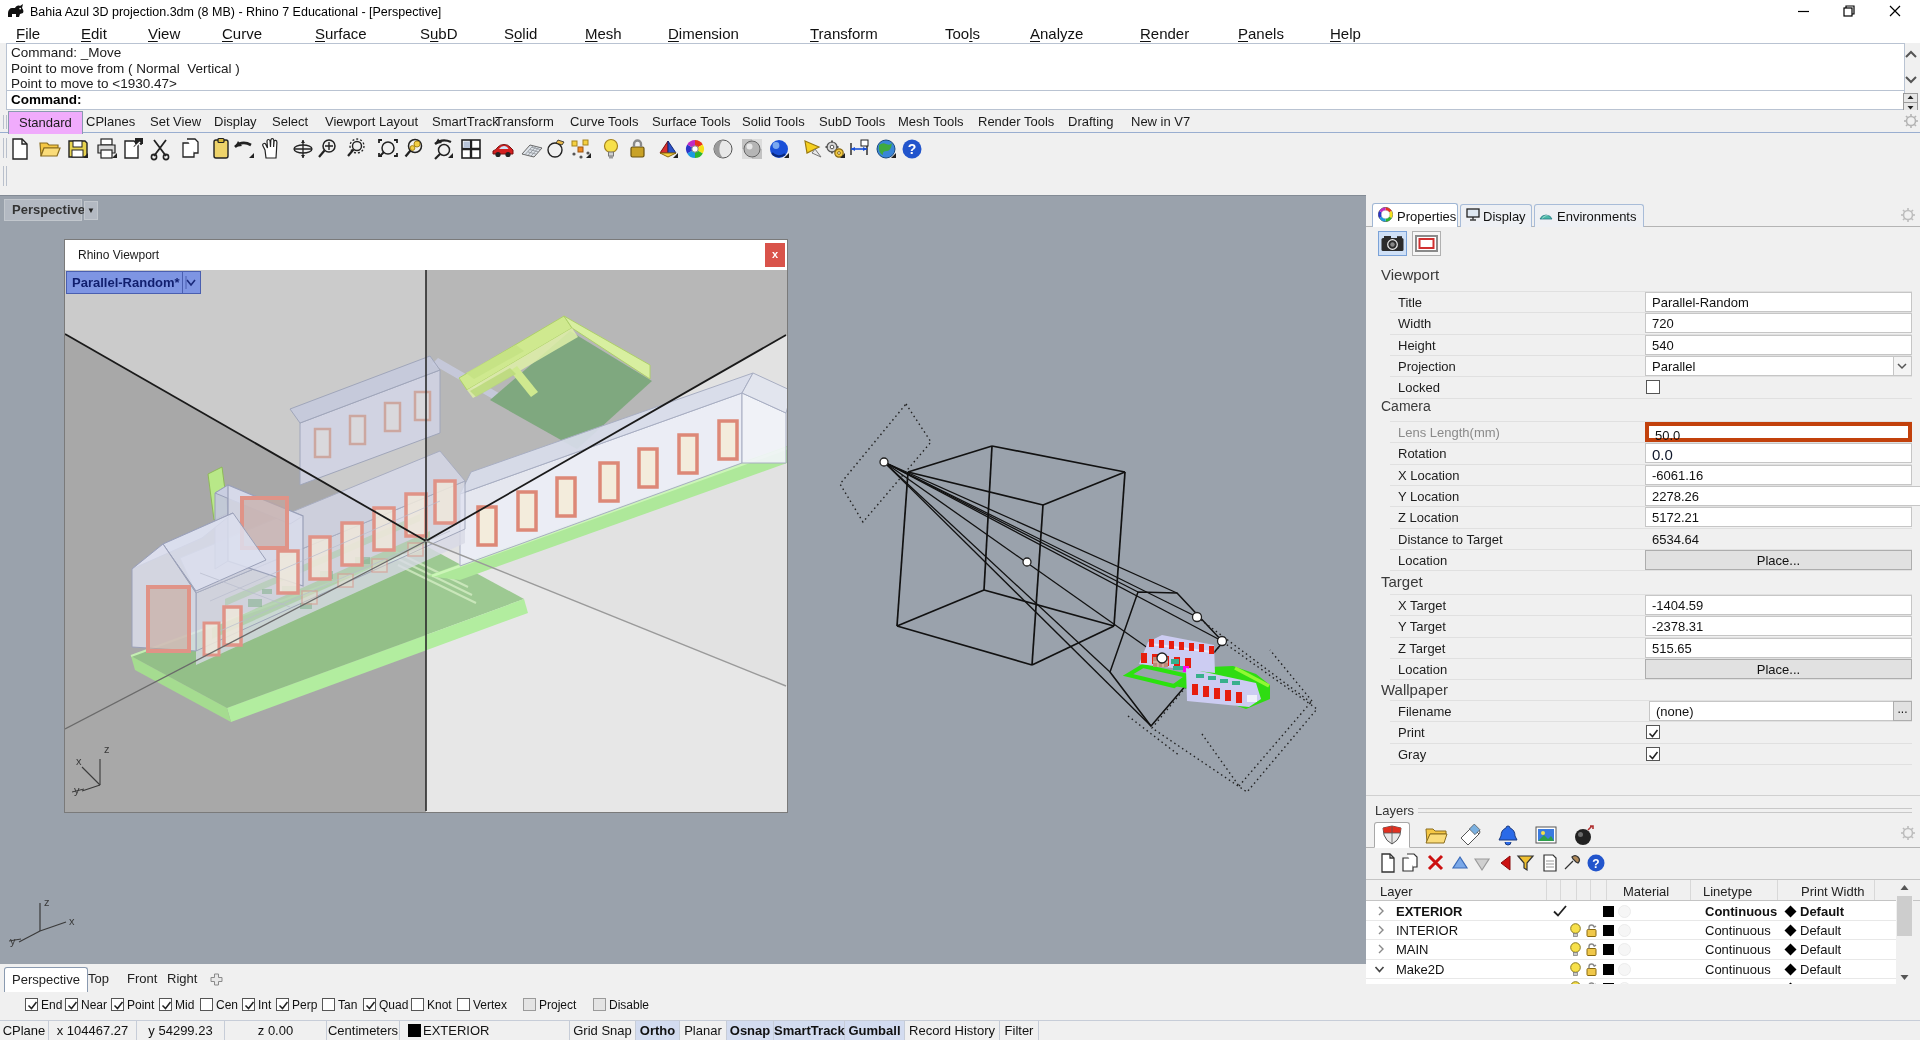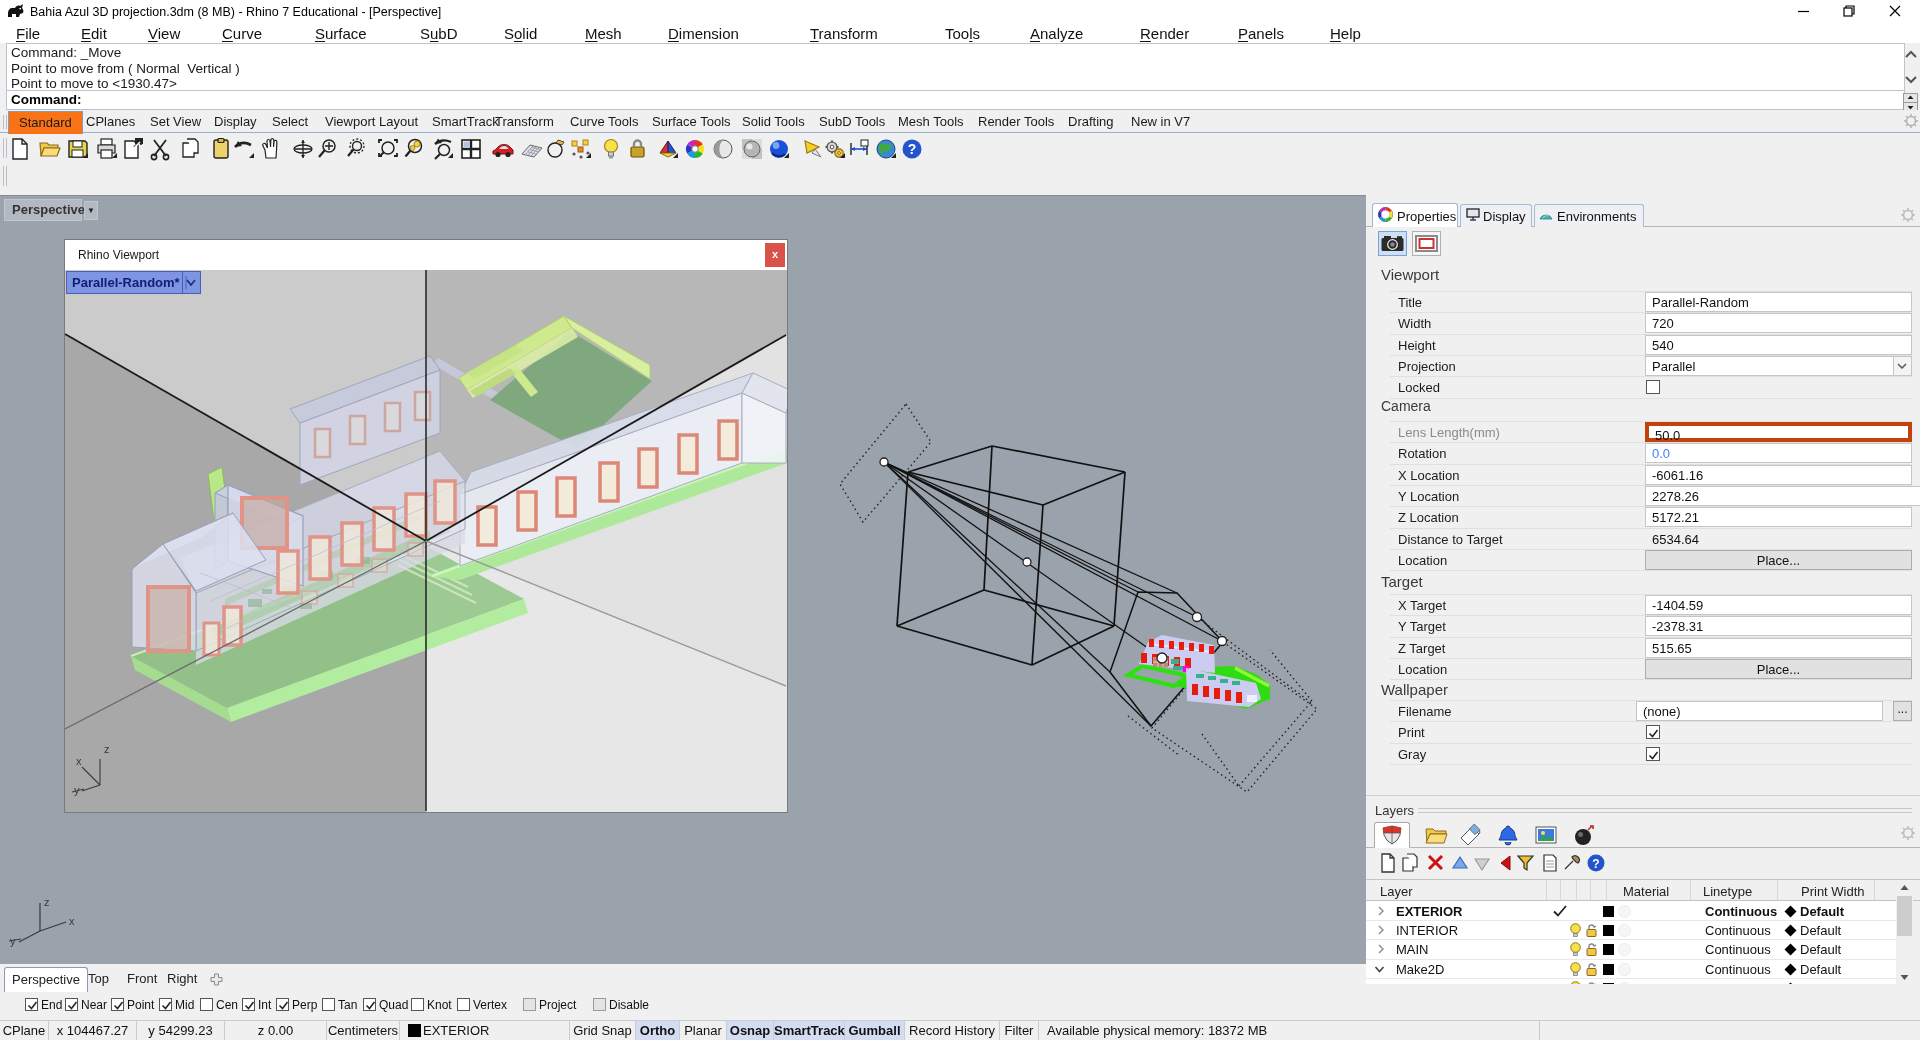--- a/index.html
+++ b/index.html
@@ -11,21 +11,21 @@
   #menubar { position:absolute; left:0; top:24px; width:1920px; height:19px; background:#ffffff; }
   #menubar span { position:absolute; top:1px; font-size:15px; color:#111; }
   #menubar u { text-decoration:underline; text-underline-offset:2px; }
   #cmdhist { position:absolute; left:6px; top:43px; width:1899px; height:47px; background:#ffffff;
     border:1px solid #b9c3d2; border-bottom:none; font-size:13.5px; color:#1a1a1a; line-height:15.5px; padding:1px 0 0 4px;}
   #cmdprompt { position:absolute; left:6px; top:90px; width:1899px; height:20px; background:#ffffff;
     border:1px solid #b9c3d2; font-size:13.5px; color:#000; font-weight:bold; padding:1px 0 0 4px; }
   #tabstrip { position:absolute; left:0; top:110px; width:1920px; height:23px; background:#f0f0f0;
     border-bottom:1px solid #99aed0; }
   #tabstrip span { position:absolute; top:4px; font-size:13px; color:#1a1a1a; white-space:nowrap; }
-  #tabstrip .active { top:1px; background:#f97316; border:1px solid #8a9ab0; border-bottom:none;
+  #tabstrip .active { top:1px; background:#f0abfc; border:1px solid #8a9ab0; border-bottom:none;
      padding:3px 10px 4px 10px; z-index:3; }
   #iconstrip { position:absolute; left:0; top:133px; width:1920px; height:29px; background:#f0f0f0; }
   #toolgap { position:absolute; left:0; top:162px; width:1920px; height:33px; background:#f0f0f0; }
   #viewport { position:absolute; left:0; top:195px; width:1366px; height:769px; background:#9aa2ac;
     border-top:1px solid #838b95; }
   #vplabel { position:absolute; left:4px; top:3px; width:78px; height:22px; background:#b3b9c2;
      border:1px solid #c2c7cd; font-size:13px; font-weight:bold; color:#333; padding:2px 0 0 7px; white-space:nowrap; }
   #vplabelarrow { position:absolute; left:84px; top:5px; width:14px; height:19px; background:#b3b9c2;
      border:1px solid #c2c7cd; font-size:8px; color:#222; text-align:center; padding-top:4px; }
   #rightpanel { position:absolute; left:1366px; top:195px; width:554px; height:821px; background:#f0f0f0; }
@@ -579,21 +579,21 @@
 <div class="abs" style="left:24px;top:181px;width:522px;height:1px;background:#e0e0e0"></div>
 <span class="abs" style="left:32px;top:185px;font-size:13px;color:#1c1c1c">Locked</span>
 <div class="abs" style="left:280px;top:185px;width:14px;height:14px;background:#fff;border:1px solid #555"></div>
 <div class="abs" style="left:24px;top:203px;width:522px;height:1px;background:#e0e0e0"></div>
 <span class="abs" style="left:15px;top:203px;font-size:14px;color:#3a3a3a">Camera</span>
 <div class="abs" style="left:24px;top:226px;width:522px;height:1px;background:#e0e0e0"></div>
 <span class="abs" style="left:32px;top:230px;font-size:13px;color:#8a8a8a">Lens Length(mm)</span>
 <div class="abs" style="left:279px;top:227px;width:267px;height:20px;background:#fff;border:4px solid #c2410c;font-size:13px;color:#111;padding:2px 0 0 6px">50.0</div>
 <div class="abs" style="left:24px;top:247px;width:522px;height:1px;background:#e0e0e0"></div>
 <span class="abs" style="left:32px;top:251px;font-size:13px;color:#1c1c1c">Rotation</span>
-<div class="abs" style="left:279px;top:248px;width:267px;height:20px;background:#fff;border:1px solid #c6c6c6;font-size:13px;color:#3b82f6;padding:2px 0 0 6px">0.0</div>
+<div class="abs" style="left:279px;top:248px;width:267px;height:20px;background:#fff;border:1px solid #c6c6c6;font-size:15px;color:#0f172a;padding:2px 0 0 6px">0.0</div>
 <div class="abs" style="left:24px;top:269px;width:522px;height:1px;background:#e0e0e0"></div>
 <span class="abs" style="left:32px;top:273px;font-size:13px;color:#1c1c1c">X Location</span>
 <div class="abs" style="left:279px;top:270px;width:267px;height:20px;background:#fff;border:1px solid #c6c6c6;font-size:13px;color:#111;padding:2px 0 0 6px">-6061.16</div>
 <div class="abs" style="left:24px;top:290px;width:522px;height:1px;background:#e0e0e0"></div>
 <span class="abs" style="left:32px;top:294px;font-size:13px;color:#1c1c1c">Y Location</span>
 <div class="abs" style="left:279px;top:291px;width:290px;height:20px;background:#fff;border:1px solid #c6c6c6;font-size:13px;color:#111;padding:2px 0 0 6px">2278.26</div>
 <div class="abs" style="left:24px;top:311px;width:522px;height:1px;background:#e0e0e0"></div>
 <span class="abs" style="left:32px;top:315px;font-size:13px;color:#1c1c1c">Z Location</span>
 <div class="abs" style="left:279px;top:312px;width:267px;height:20px;background:#fff;border:1px solid #c6c6c6;font-size:13px;color:#111;padding:2px 0 0 6px">5172.21</div>
 <div class="abs" style="left:24px;top:333px;width:522px;height:1px;background:#e0e0e0"></div>
@@ -613,21 +613,21 @@
 <div class="abs" style="left:24px;top:442px;width:522px;height:1px;background:#e0e0e0"></div>
 <span class="abs" style="left:32px;top:446px;font-size:13px;color:#1c1c1c">Z Target</span>
 <div class="abs" style="left:279px;top:443px;width:267px;height:20px;background:#fff;border:1px solid #c6c6c6;font-size:13px;color:#111;padding:2px 0 0 6px">515.65</div>
 <div class="abs" style="left:24px;top:463px;width:522px;height:1px;background:#e0e0e0"></div>
 <span class="abs" style="left:32px;top:467px;font-size:13px;color:#1c1c1c">Location</span>
 <div class="abs" style="left:279px;top:464px;width:267px;height:20px;background:#e1e1e1;border:1px solid #adadad;font-size:13px;color:#111;text-align:center;padding-top:2px">Place...</div>
 <div class="abs" style="left:24px;top:484px;width:522px;height:1px;background:#e0e0e0"></div>
 <span class="abs" style="left:15px;top:486px;font-size:15px;color:#3a3a3a">Wallpaper</span>
 <div class="abs" style="left:24px;top:505px;width:522px;height:1px;background:#e0e0e0"></div>
 <span class="abs" style="left:32px;top:509px;font-size:13px;color:#1c1c1c">Filename</span>
-<div class="abs" style="left:270px;top:506px;width:247px;height:20px;background:#fff;border:1px solid #c6c6c6;font-size:13px;color:#111;padding:2px 0 0 6px">(none)</div>
+<div class="abs" style="left:283px;top:506px;width:247px;height:20px;background:#fff;border:1px solid #c6c6c6;font-size:13px;color:#111;padding:2px 0 0 6px">(none)</div>
 <div class="abs" style="left:527px;top:506px;width:19px;height:20px;background:#e1e1e1;border:1px solid #adadad;font-size:12px;color:#111;text-align:center">...</div>
 <div class="abs" style="left:24px;top:526px;width:522px;height:1px;background:#e0e0e0"></div>
 <span class="abs" style="left:32px;top:530px;font-size:13px;color:#1c1c1c">Print</span>
 <div class="abs" style="left:280px;top:530px;width:14px;height:14px;background:#fff;border:1px solid #555"><svg width="13" height="13" viewBox="0 0 13 13">
         <path d="M2.5 6.5 L5.5 9.5 L10.5 3" fill="none" stroke="#222" stroke-width="1.5"></path>
       </svg></div>
 <div class="abs" style="left:24px;top:548px;width:522px;height:1px;background:#e0e0e0"></div>
 <span class="abs" style="left:32px;top:552px;font-size:13px;color:#1c1c1c">Gray</span>
 <div class="abs" style="left:280px;top:552px;width:14px;height:14px;background:#fff;border:1px solid #555"><svg width="13" height="13" viewBox="0 0 13 13">
         <path d="M2.5 6.5 L5.5 9.5 L10.5 3" fill="none" stroke="#222" stroke-width="1.5"></path>
@@ -910,14 +910,13 @@
 <div class="scell" style="left:327px;width:73px;">Centimeters</div>
 <div class="scell" style="left:400px;width:170px;text-align:left;padding-left:8px;"><span style="display:inline-block;width:13px;height:13px;background:#000;vertical-align:-2px;margin-right:2px"></span>EXTERIOR</div>
 <div class="scell" style="left:570px;width:66px;">Grid Snap</div>
 <div class="scell hl" style="left:636px;width:44px;text-align:center;">Ortho</div>
 <div class="scell" style="left:680px;width:47px;">Planar</div>
 <div class="scell hl" style="left:727px;width:47px;">Osnap</div>
 <div class="scell hl" style="left:774px;width:71px;">SmartTrack</div>
 <div class="scell hl" style="left:845px;width:60px;">Gumball</div>
 <div class="scell" style="left:905px;width:95px;">Record History</div>
 <div class="scell" style="left:1000px;width:39px;">Filter</div>
-<div class="scell" style="left:1039px;width:501px;text-align:left;padding-left:8px;">Available physical memory: 18372 MB</div>
 </div>
 
 </body></html>

